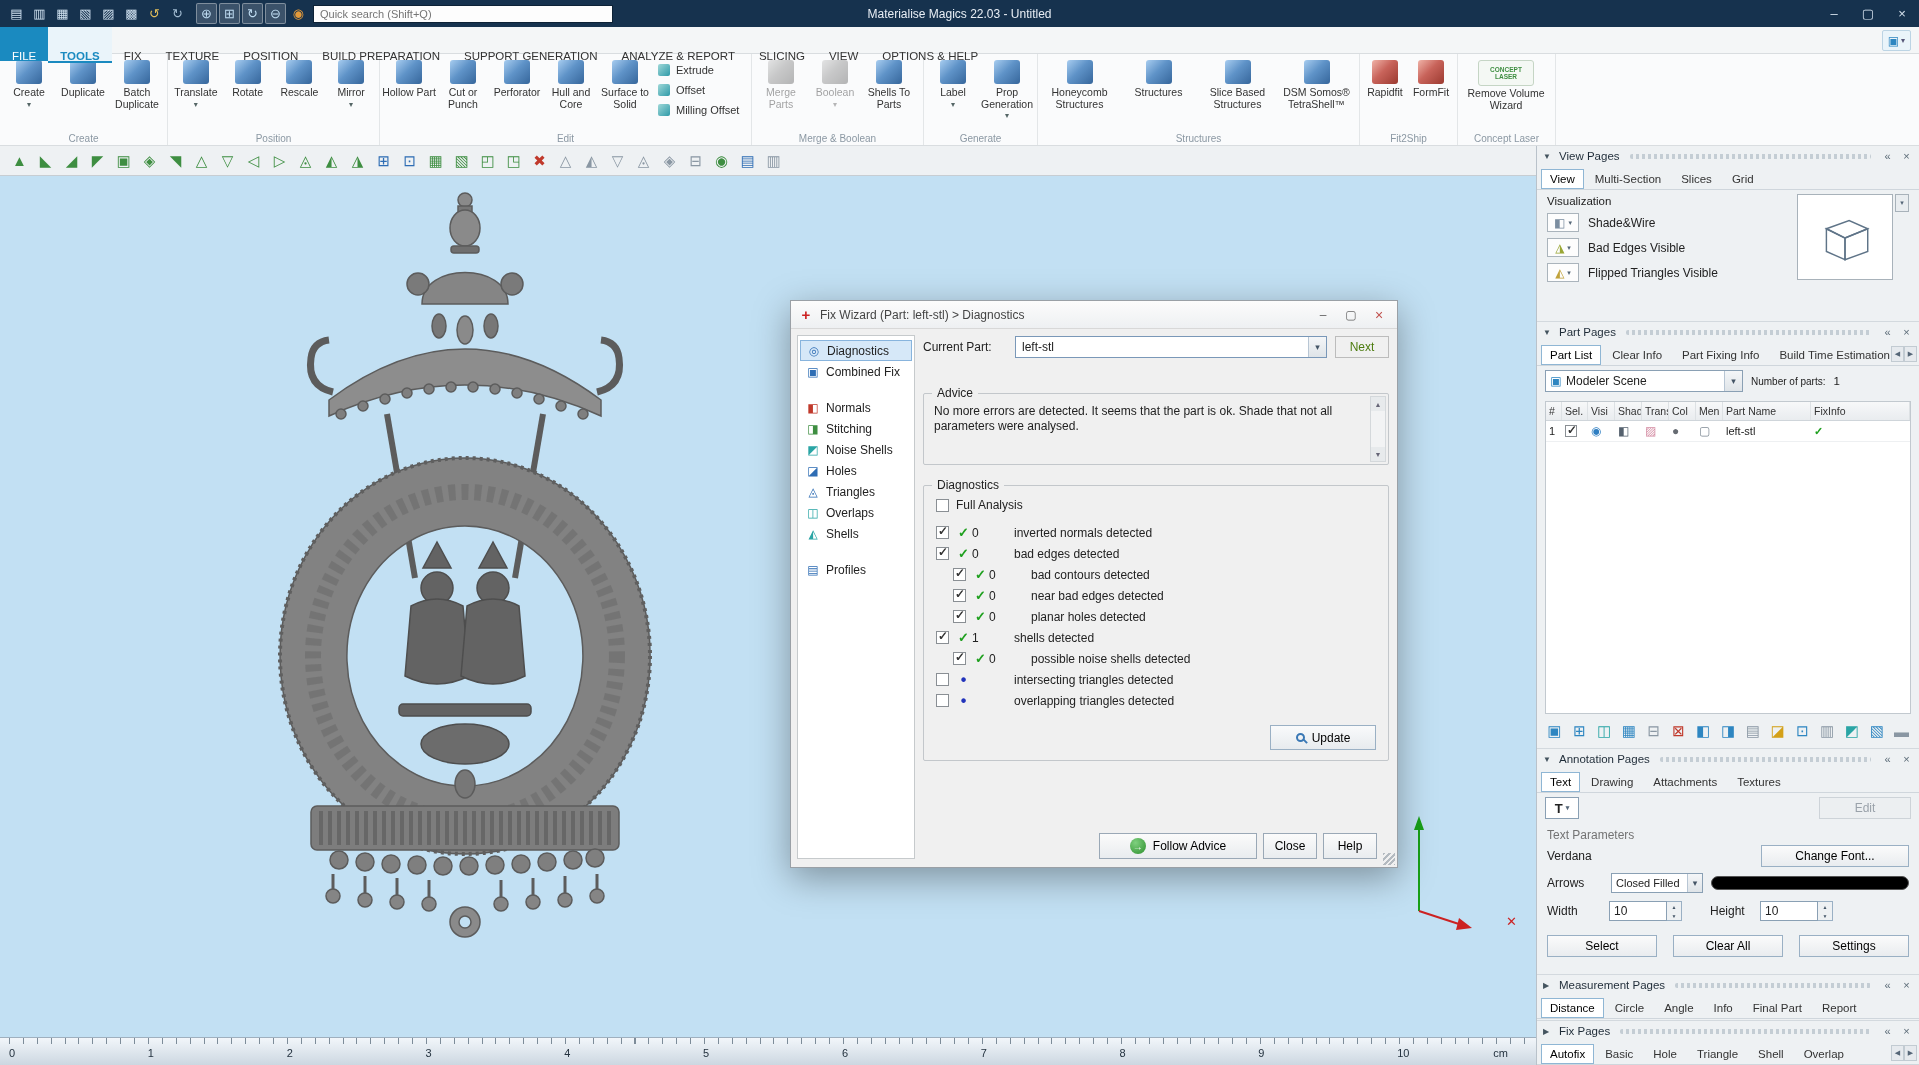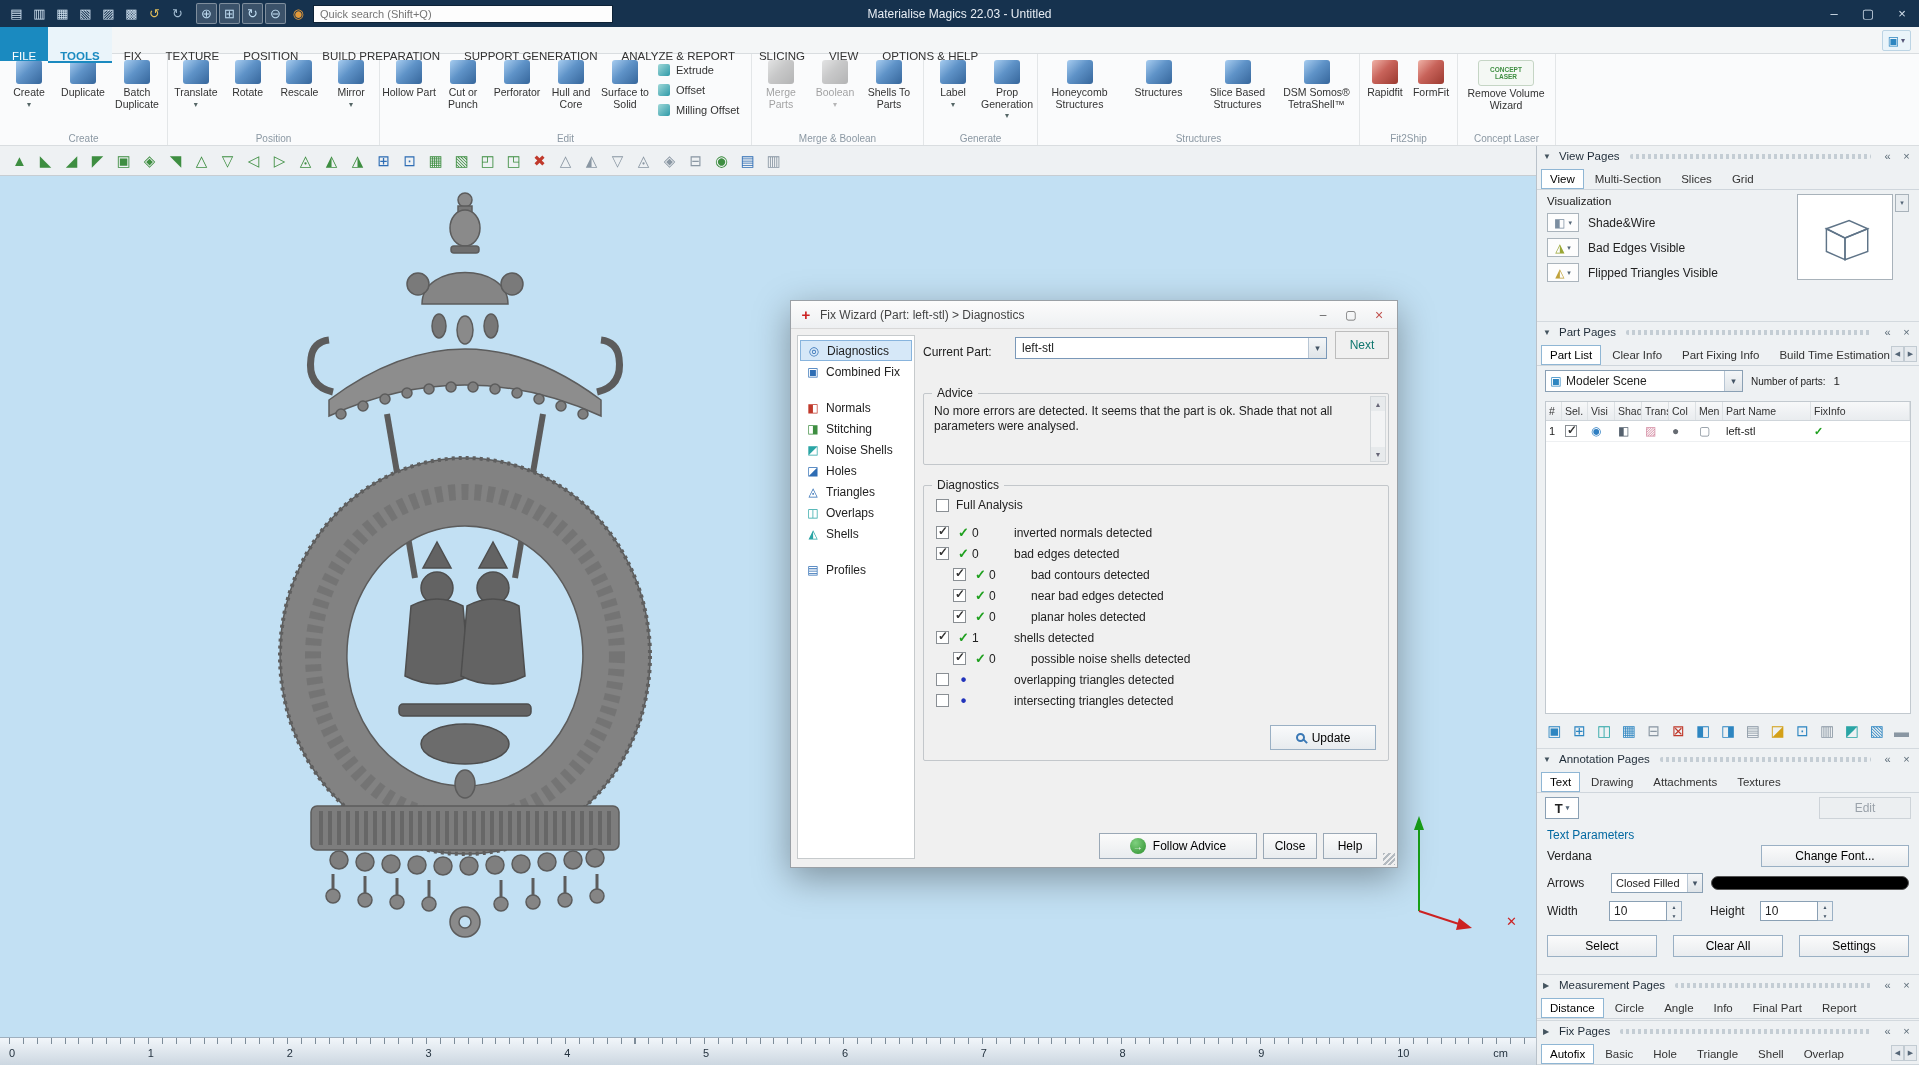--- a/index.html
+++ b/index.html
@@ -65,26 +65,26 @@
   .dtext{flex:1;font-size:12px;color:#444;white-space:nowrap;overflow:hidden}
   .dwb{width:28px;height:22px;display:flex;align-items:center;justify-content:center;color:#666;font-size:12px;cursor:pointer}
   .dwb[data-name="dialog-close-button"]{color:#c0504d;font-size:14px}
   .dnav{position:absolute;left:6px;top:34px;width:118px;bottom:8px;background:#fff;border:1px solid #c6cacc;padding-top:4px;overflow:hidden}
   .dnav-item{height:21px;display:flex;align-items:center;gap:6px;padding-left:6px;cursor:pointer;margin:0 2px}
   .dnav-item[data-sel="true"]{background:#d6e8f8;border:1px solid #88b4dd}
   .dnav-item[data-gap="true"]{margin-top:15px}
   .ni{width:14px;text-align:center;font-size:12px}
   .nl{font-size:12px;color:#222;white-space:nowrap}
   .dcontent{position:absolute;left:132px;top:34px;right:8px;bottom:8px}
-  .cprow{display:flex;align-items:flex-end;gap:8px;height:24px}
+  .cprow{display:flex;align-items:center;gap:8px;height:24px}
   .cplabel{width:84px;font-size:12px;color:#222}
   .dddlg{flex:1;height:22px;background:#fff;border:1px solid #7a98b8;display:flex;align-items:center;cursor:pointer}
   .ddval{flex:1;padding:0 6px;font-size:12px;color:#222}
   .ddarrow{width:18px;height:100%;border-left:1px solid #b8c6d4;background:linear-gradient(#f4f6f8,#dfe4e8);display:flex;align-items:center;justify-content:center;font-size:9px;color:#456}
-  .nextbtn{width:54px;height:28px;background:#f0f0f0;border:1px solid #bcbcbc;color:#0f766e;font-size:12px;font-family:"Liberation Sans",sans-serif}
+  .nextbtn{width:54px;height:22px;background:#f0f0f0;border:1px solid #bcbcbc;color:#4d7c0f;font-size:12px;font-family:"Liberation Sans",sans-serif}
   .gbox{position:absolute;left:0;right:0;border:1px solid #c3c7cb;border-radius:2px}
   .legend{position:absolute;top:-8px;left:8px;background:#f0f0f0;padding:0 5px;font-size:12px;color:#222}
   .gbox.advice{top:58px;height:72px}
   .advtext{padding:10px 30px 6px 10px;font-size:12px;line-height:15px;color:#222}
   .vscroll{position:absolute;right:2px;top:2px;bottom:2px;width:16px;background:#f2f3f4;border:1px solid #d4d8db;display:flex;flex-direction:column;justify-content:space-between}
   .sarr{height:14px;display:flex;align-items:center;justify-content:center;font-size:7px;color:#667;background:#e7eaec;cursor:pointer}
   .gbox.diag{top:150px;height:276px}
   .farow{display:flex;align-items:center;gap:7px;padding:12px 0 0 12px}
   .falabel{font-size:12px;color:#222}
   .cb{width:13px;height:13px;background:#fff;border:1px solid #8a8f94;position:relative;flex:none;cursor:pointer}
@@ -151,21 +151,21 @@
   .ptc{flex:none;font-size:11px;color:#222;padding-left:3px;display:flex;align-items:center}
   .c0{width:16px}.c1{width:26px}
   .ic{width:27px;font-size:12px;justify-content:flex-start}
   .c7{width:88px}.c8{flex:1;font-weight:bold}
   .cb.small{width:12px;height:12px}
   .toolrow{height:34px;display:flex;align-items:center;gap:6px;padding:0 8px;flex:none}
   .pti{width:19px;height:22px;display:flex;align-items:center;justify-content:center;font-size:15px;cursor:pointer}
   .trow{display:flex;align-items:center;padding:4px 8px;gap:8px}
   .tbtn{width:34px;height:22px;background:#fff;border:1px solid #8aa0b4;display:flex;align-items:center;justify-content:center;gap:3px;font-weight:bold;font-size:13px;cursor:pointer}
   .editbtn{margin-left:auto;width:92px;height:22px;background:#eceff1;border:1px solid #cdd3d8;color:#9aa2aa;font-size:12px;text-align:center;line-height:20px}
-  .plabel{font-size:12px;color:#0369a1;padding:5px 10px 1px}
+  .plabel{font-size:12px;color:#737373;padding:5px 10px 1px}
   .fontrow{display:flex;align-items:center;padding:2px 10px;gap:8px}
   .fontname{font-size:12px;color:#222}
   .cfbtn{margin-left:auto;width:148px;height:22px;background:linear-gradient(#fbfbfb,#e9ecef);border:1px solid #9ab0c4;font-size:12px;cursor:pointer;font-family:"Liberation Sans",sans-serif}
   .arrowrow{display:flex;align-items:center;padding:4px 10px;gap:8px}
   .arlabel{width:56px;font-size:12px;color:#222}
   .smalldd{width:92px;height:20px;background:#fff;border:1px solid #8aa0b4;display:flex;align-items:center;cursor:pointer}
   .smalldd .ddval{font-size:11px;padding:0 4px}
   .smalldd .ddarrow{width:15px}
   .swatch{flex:1;height:14px;border:1px solid #555;border-radius:7px;cursor:pointer}
   .whrow{display:flex;align-items:center;padding:4px 10px;gap:6px}
@@ -773,28 +773,28 @@
           <span class="cb" data-name="diagnostic-checkbox" data-cb="checked"></span>
           <span class="dstat" data-name="status-icon" data-st="ok"></span>
           <span class="dval" data-name="diagnostic-count">0</span>
           <span class="dlabel" data-name="diagnostic-label">possible noise shells detected</span>
         </div>
 
         <div class="drow" data-name="diagnostic-row" data-ind="0">
           <span class="cb" data-name="diagnostic-checkbox" data-cb="unchecked"></span>
           <span class="dstat" data-name="status-icon" data-st="dot"></span>
           <span class="dval" data-name="diagnostic-count"></span>
-          <span class="dlabel" data-name="diagnostic-label">overlapping triangles detected</span>
+          <span class="dlabel" data-name="diagnostic-label">intersecting triangles detected</span>
         </div>
 
         <div class="drow" data-name="diagnostic-row" data-ind="0">
           <span class="cb" data-name="diagnostic-checkbox" data-cb="unchecked"></span>
           <span class="dstat" data-name="status-icon" data-st="dot"></span>
           <span class="dval" data-name="diagnostic-count"></span>
-          <span class="dlabel" data-name="diagnostic-label">intersecting triangles detected</span>
+          <span class="dlabel" data-name="diagnostic-label">overlapping triangles detected</span>
         </div>
       </div>
       <button class="updbtn" data-name="update-button">
         <span class="mag" data-name="magnifier-icon"></span>
         <span data-name="update-label">Update</span>
       </button>
     </div>
 
     <button class="btn follow" data-name="follow-advice-button">
       <span class="goicon" data-name="green-arrow-icon">→</span>

